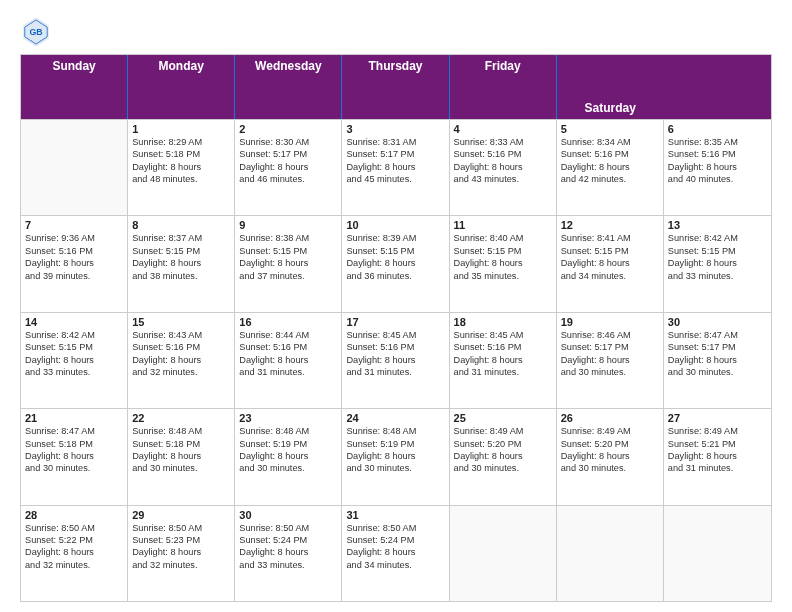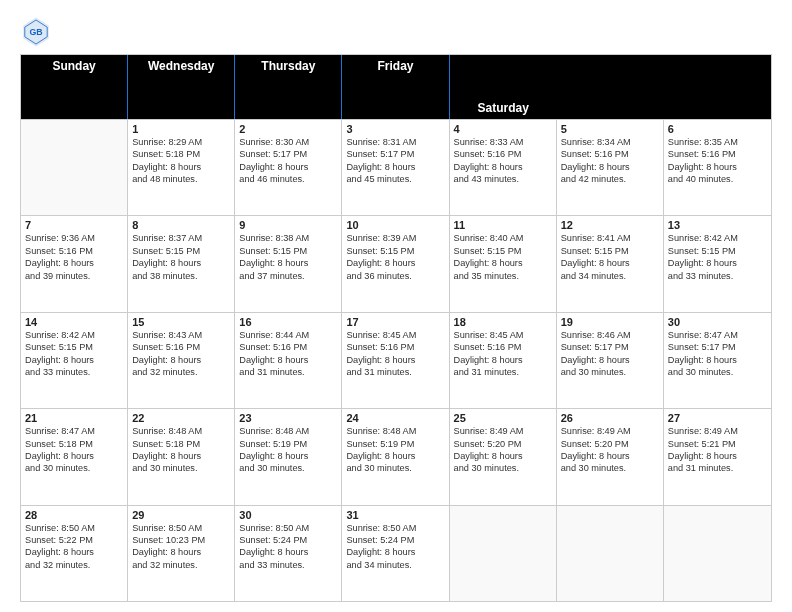--- a/index.html
+++ b/index.html
@@ -55,21 +55,21 @@
     }
     .calendar {
       flex: 1;
       display: flex;
       flex-direction: column;
       border: 1px solid #ccc;
     }
     .cal-header {
       display: grid;
       grid-template-columns: repeat(7, 1fr);
-      background: #000000;
+      background: #701a75;
     }
     .cal-header-cell {
       color: #fff;
       font-size: 12px;
       font-weight: bold;
       text-align: center;
       padding: 4px 2px;
       border-right: 1px solid #1a75d2;
     }
     .cal-header-cell:last-child { border-right: none; margin-top: 42px; }
@@ -124,20 +124,21 @@
     </div>
     <div class="title-block">
       <div class="month-title"></div>
       <div class="subtitle"></div>
     </div>
   </div>
 
   <div class="calendar">
     <div class="cal-header" id="cal-header">
         <div class="cal-header-cell">Sunday</div>
+        <div class="cal-header-cell">Monday</div>
         <div class="cal-header-cell">Wednesday</div>
         <div class="cal-header-cell">Thursday</div>
         <div class="cal-header-cell">Friday</div>
         <div class="cal-header-cell">Saturday</div>
       </div>
     <div class="cal-body" id="cal-body">
         <div class="cal-row">
           <div class="cal-cell empty"></div>
           <div class="cal-cell">
             <div class="day-num">1</div>
@@ -339,21 +340,21 @@
           <div class="cal-cell">
             <div class="day-num">28</div>
             <div class="cell-line">Sunrise: 8:50 AM</div>
             <div class="cell-line">Sunset: 5:22 PM</div>
             <div class="cell-line">Daylight: 8 hours</div>
             <div class="cell-line">and 32 minutes.</div>
           </div>
           <div class="cal-cell">
             <div class="day-num">29</div>
             <div class="cell-line">Sunrise: 8:50 AM</div>
-            <div class="cell-line">Sunset: 10:23 PM</div>
+            <div class="cell-line">Sunset: 5:23 PM</div>
             <div class="cell-line">Daylight: 8 hours</div>
             <div class="cell-line">and 32 minutes.</div>
           </div>
           <div class="cal-cell">
             <div class="day-num">30</div>
             <div class="cell-line">Sunrise: 8:50 AM</div>
             <div class="cell-line">Sunset: 5:24 PM</div>
             <div class="cell-line">Daylight: 8 hours</div>
             <div class="cell-line">and 33 minutes.</div>
           </div>

